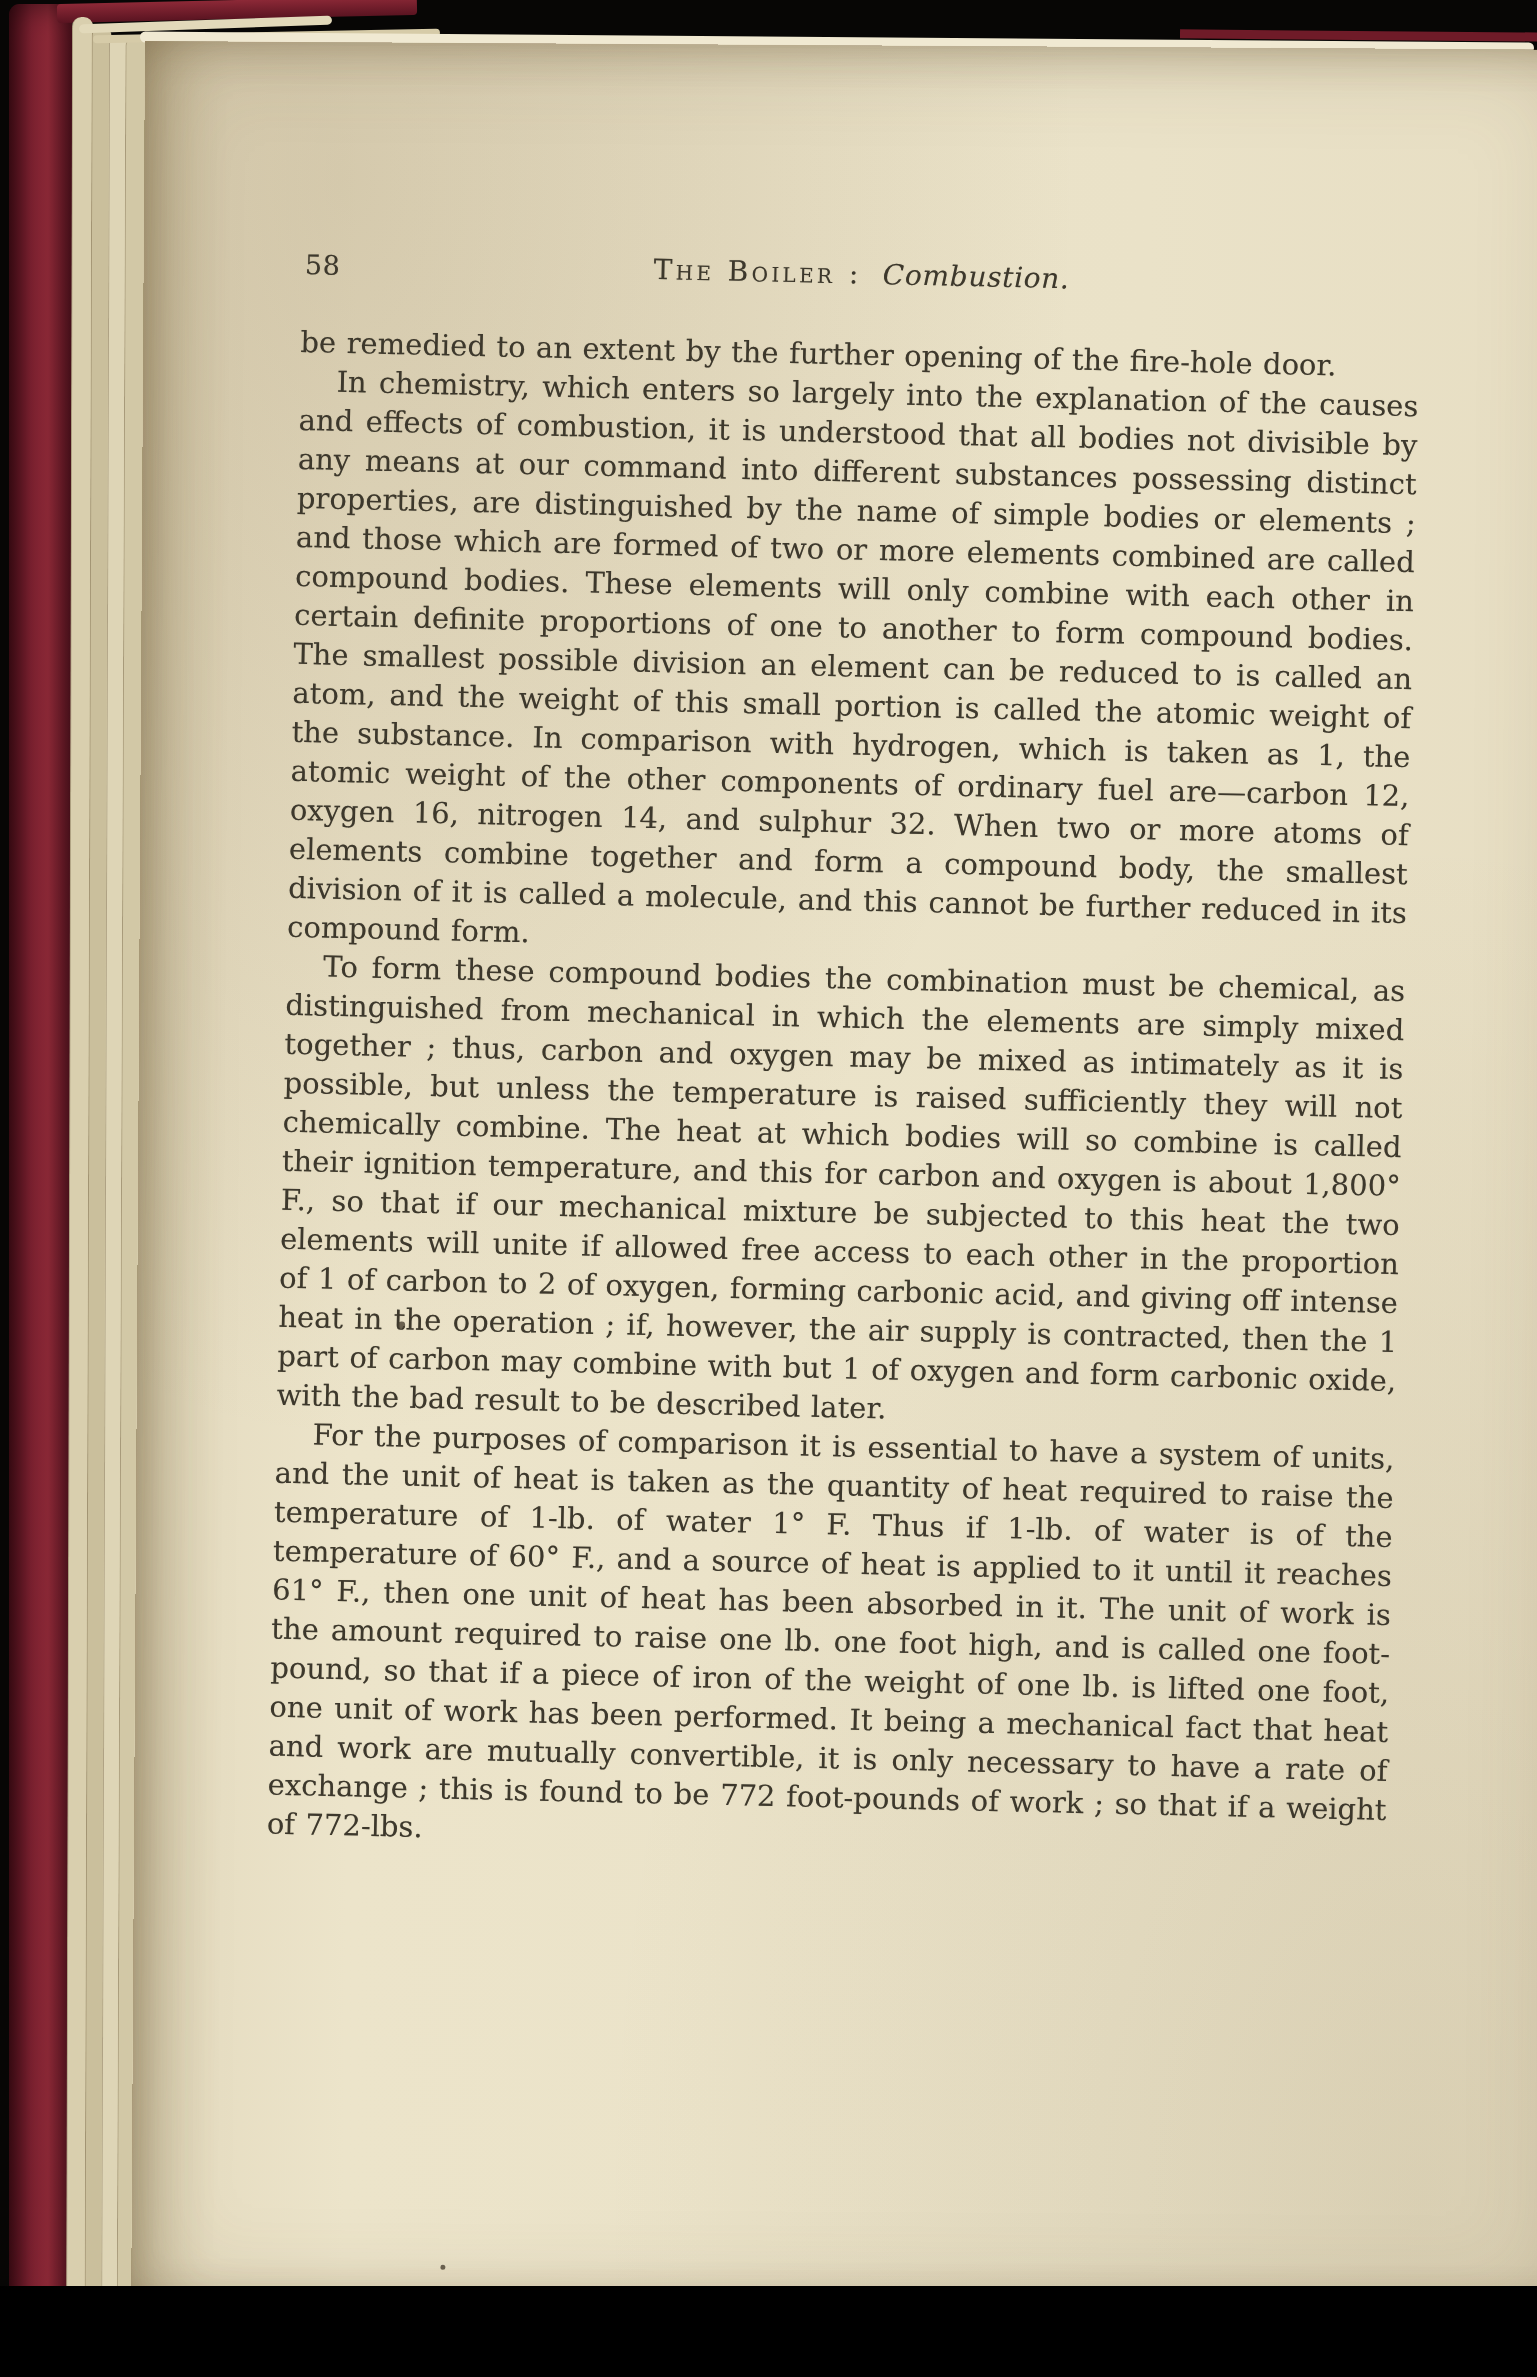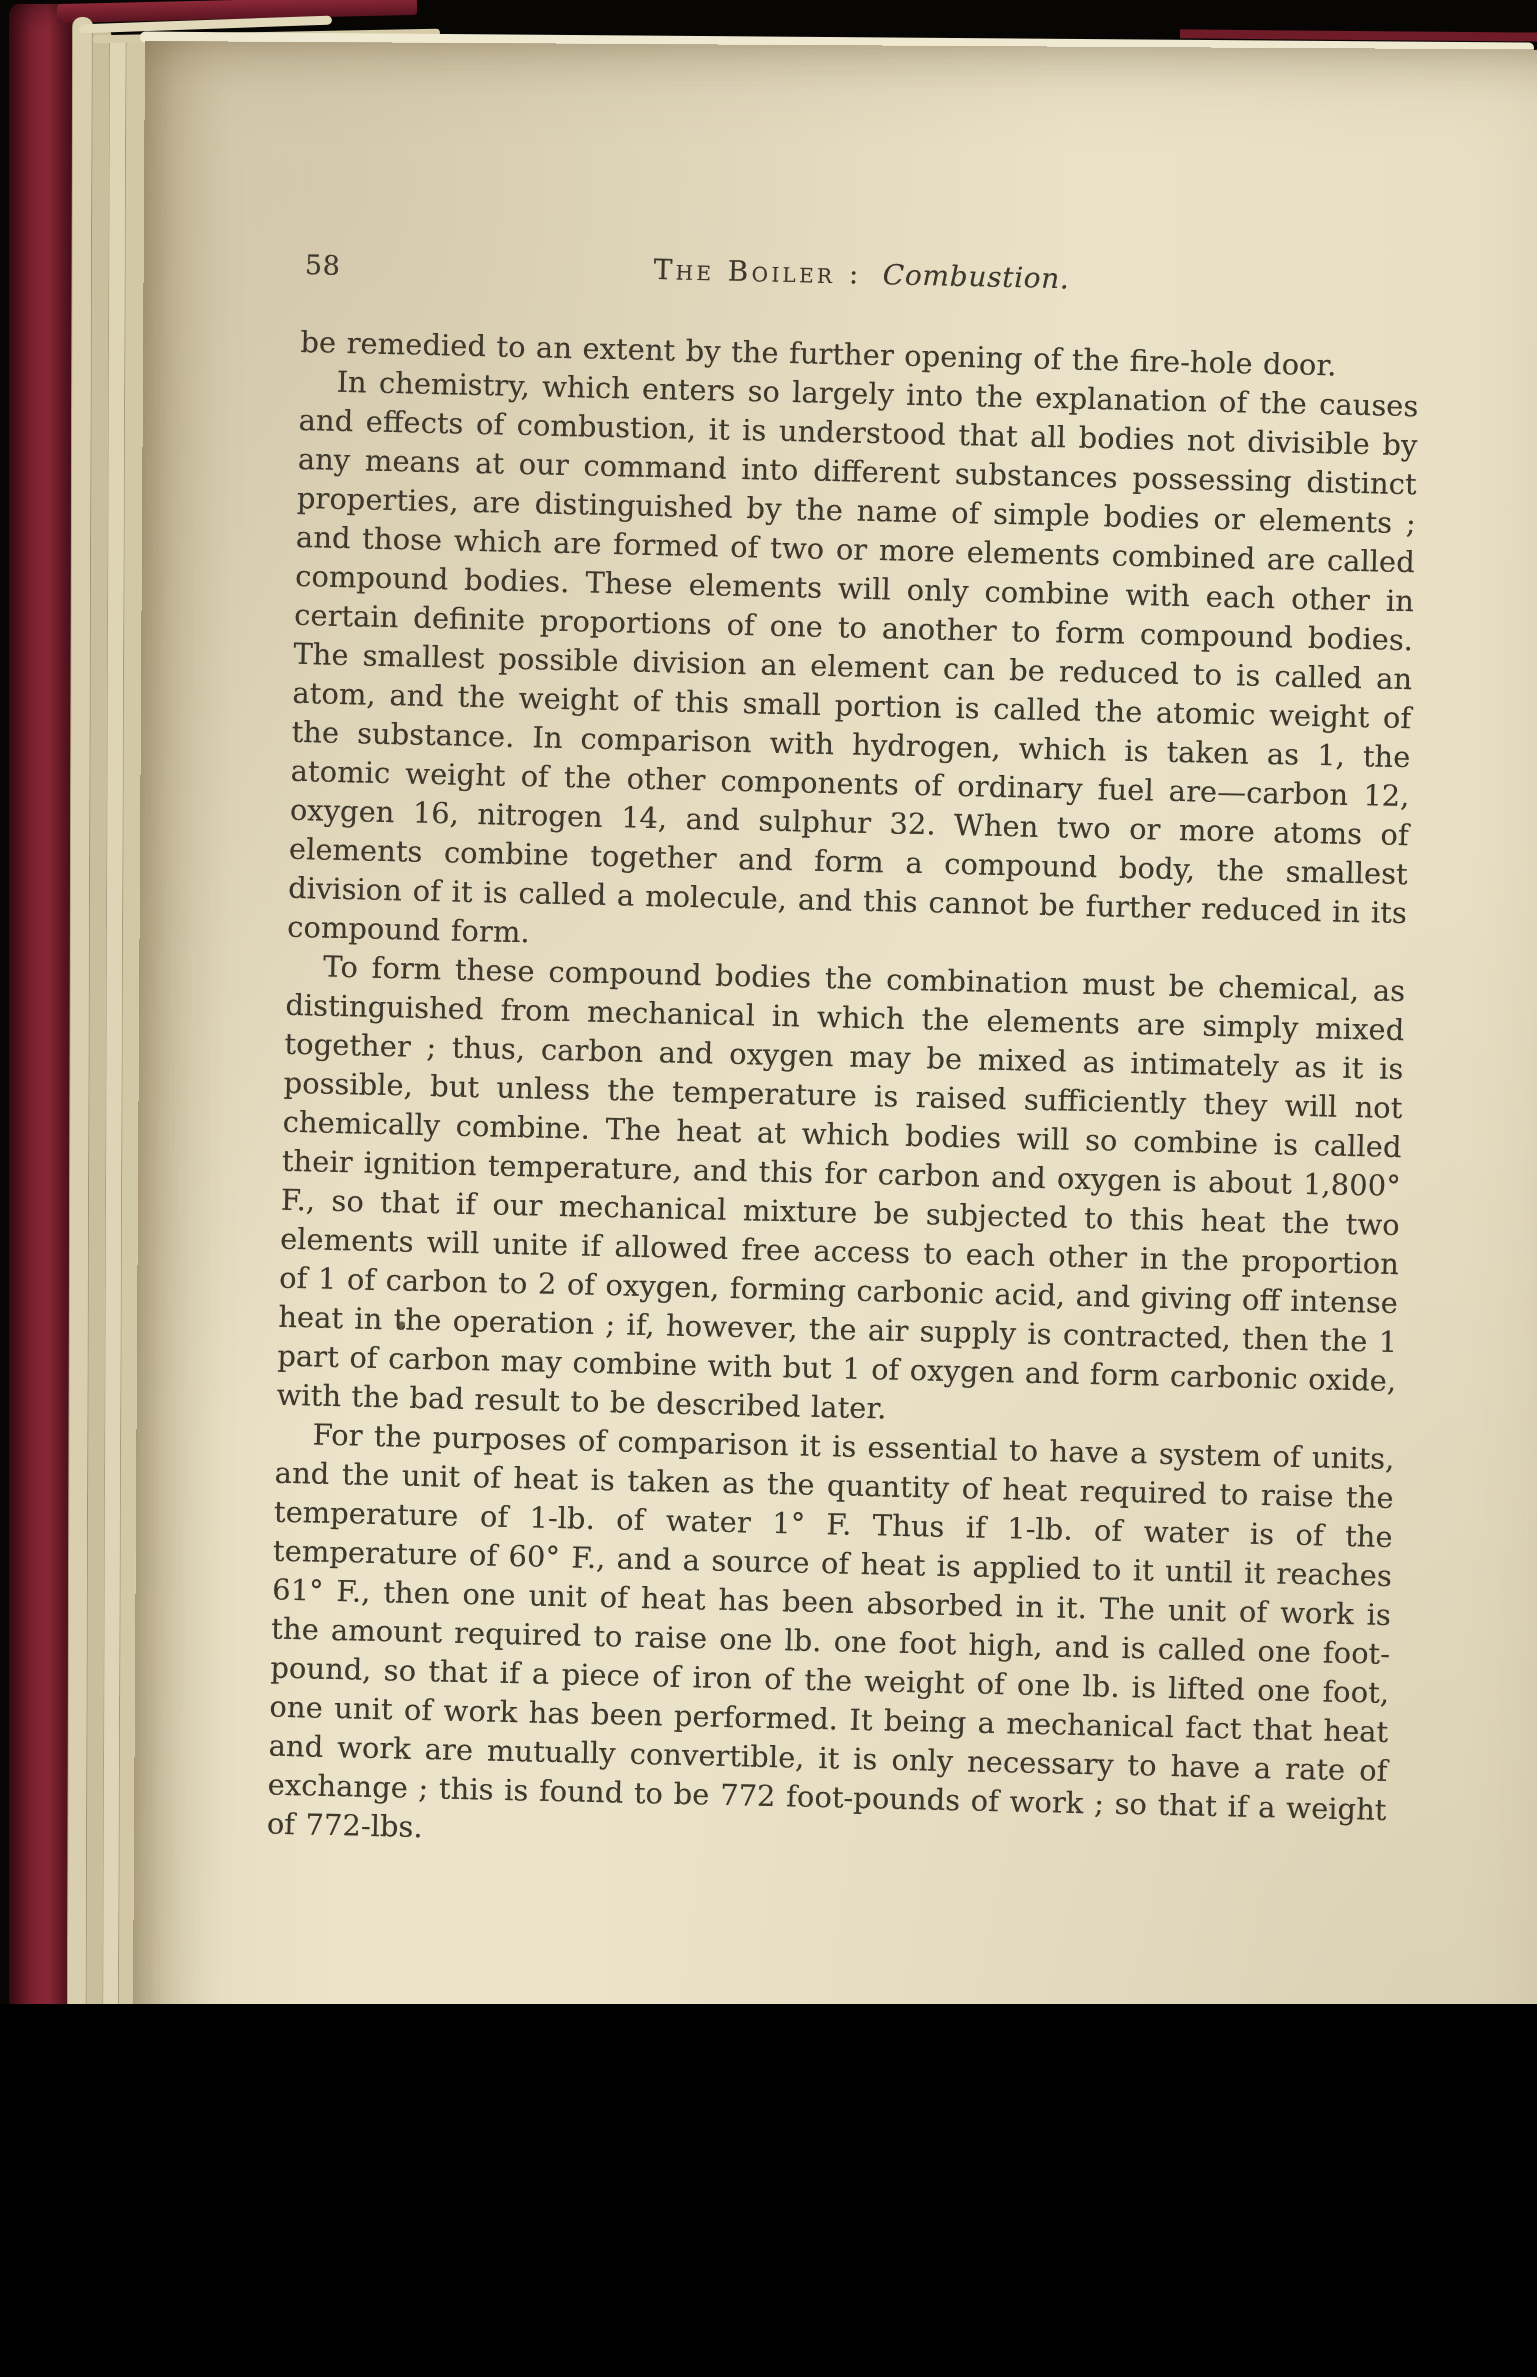--- a/index.html
+++ b/index.html
@@ -3,21 +3,21 @@
 <meta charset="utf-8">
 <style>
   html, body {
     margin: 0;
     padding: 0;
     background: #000;
   }
   #scene {
     position: relative;
     width: 1537px;
-    height: 2004px;
+    height: 2286px;
     background: #070605;
     overflow: hidden;
     font-family: "DejaVu Serif", serif;
   }
   
   .cover-spine {
     position: absolute;
     left: 9.3px; top: 4px;
     width: 63px; height: 2366px;
     border-radius: 10.7px;

